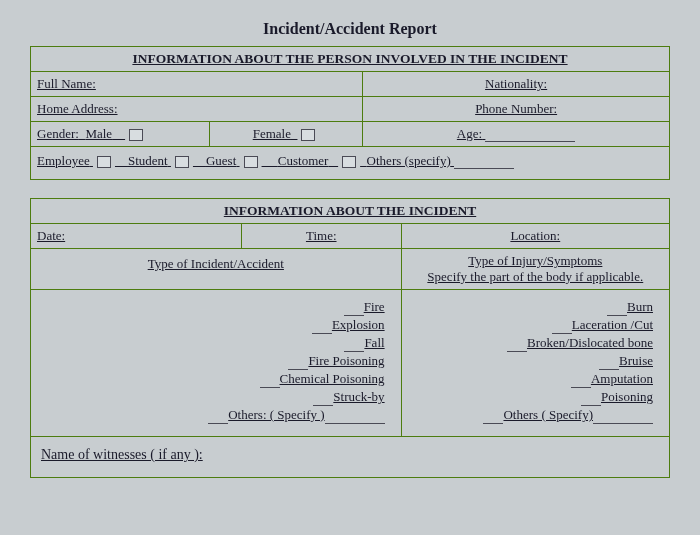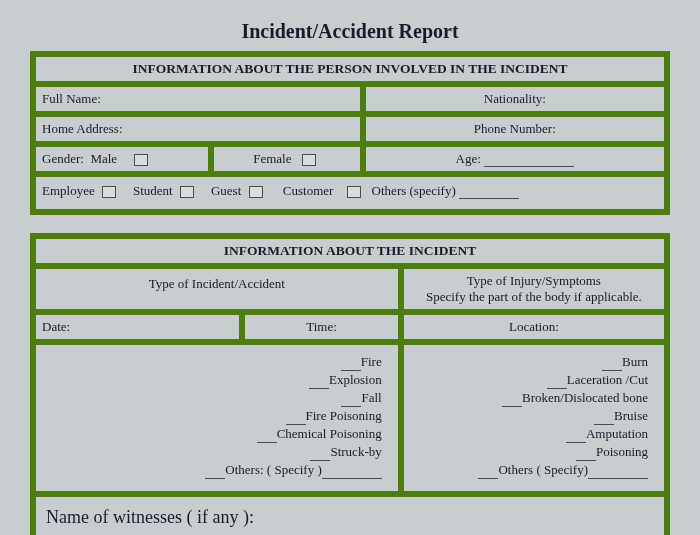--- a/index.html
+++ b/index.html
@@ -12,33 +12,34 @@
     width: 700px;
     height: 535px;
     box-sizing: border-box;
   }
   .page {
     padding: 20px 30px 10px 30px;
   }
   .title {
     text-align: center;
     font-weight: bold;
-    font-size: 20px;
+    font-size: 16px;
     margin-bottom: 8px;
   }
   table {
     border-collapse: collapse;
     width: 100%;
     background: #c8cdd0;
   }
   td, th {
-    border: 6px solid #4d7c0f;
+    border: 1px solid #4d7c0f;
     padding: 4px 6px;
     vertical-align: middle;
     font-size: 13px;
+    text-decoration: underline;
   }
   .section-header {
     text-align: center;
     font-weight: bold;
     font-size: 13.5px;
   }
   .chk {
     display: inline-block;
     width: 12px;
     height: 10px;
@@ -60,21 +61,21 @@
   .inner-list {
     padding: 4px 10px 8px 28px;
     text-align: right;
   }
   .inner-list .row {
     white-space: nowrap;
     line-height: 18px;
   }
   .witness {
     padding: 10px 6px 14px 10px;
-    font-size: 18px;
+    font-size: 14px;
     margin-left: 20px;
   }
   .lbl-c { text-align: center; }
 </style>
 </head>
 <body>
 
 <div class="page">
   <div class="title">Incident/Accident Report</div>
 
@@ -124,32 +125,32 @@
     </table>
 
   <div class="spacer"></div>
 
   <table>
     <tbody>
         <tr>
       <td colspan="3" class="section-header">INFORMATION ABOUT THE INCIDENT</td>
     </tr>
     <tr>
+      <td style="width:33%"><span>Date:</span></td>
+      <td style="width:25%" class="lbl-c"><span>Time:</span></td>
+      <td class="lbl-c"><span>Location:</span></td>
+    </tr>
+    <tr>
       <td colspan="2" class="lbl-c" style="padding-bottom:14px">
         <span>Type of Incident/Accident</span>
       </td>
       <td class="lbl-c">
         <span>Type of Injury/Symptoms</span><br>
         <span>Specify the part of the body if applicable.</span>
       </td>
-    </tr>
-    <tr>
-      <td style="width:33%"><span>Date:</span></td>
-      <td style="width:25%" class="lbl-c"><span>Time:</span></td>
-      <td class="lbl-c"><span>Location:</span></td>
     </tr>
     <tr>
       <td colspan="2">
         <div class="inner-list" id="incident-list">
               <div class="row"><span class="blank blank-s"></span><span>Fire</span></div>
               <div class="row"><span class="blank blank-s"></span><span>Explosion</span></div>
               <div class="row"><span class="blank blank-s"></span><span>Fall</span></div>
               <div class="row"><span class="blank blank-s"></span><span>Fire Poisoning</span></div>
               <div class="row"><span class="blank blank-s"></span><span>Chemical Poisoning</span></div>
               <div class="row"><span class="blank blank-s"></span><span>Struck-by</span></div>

